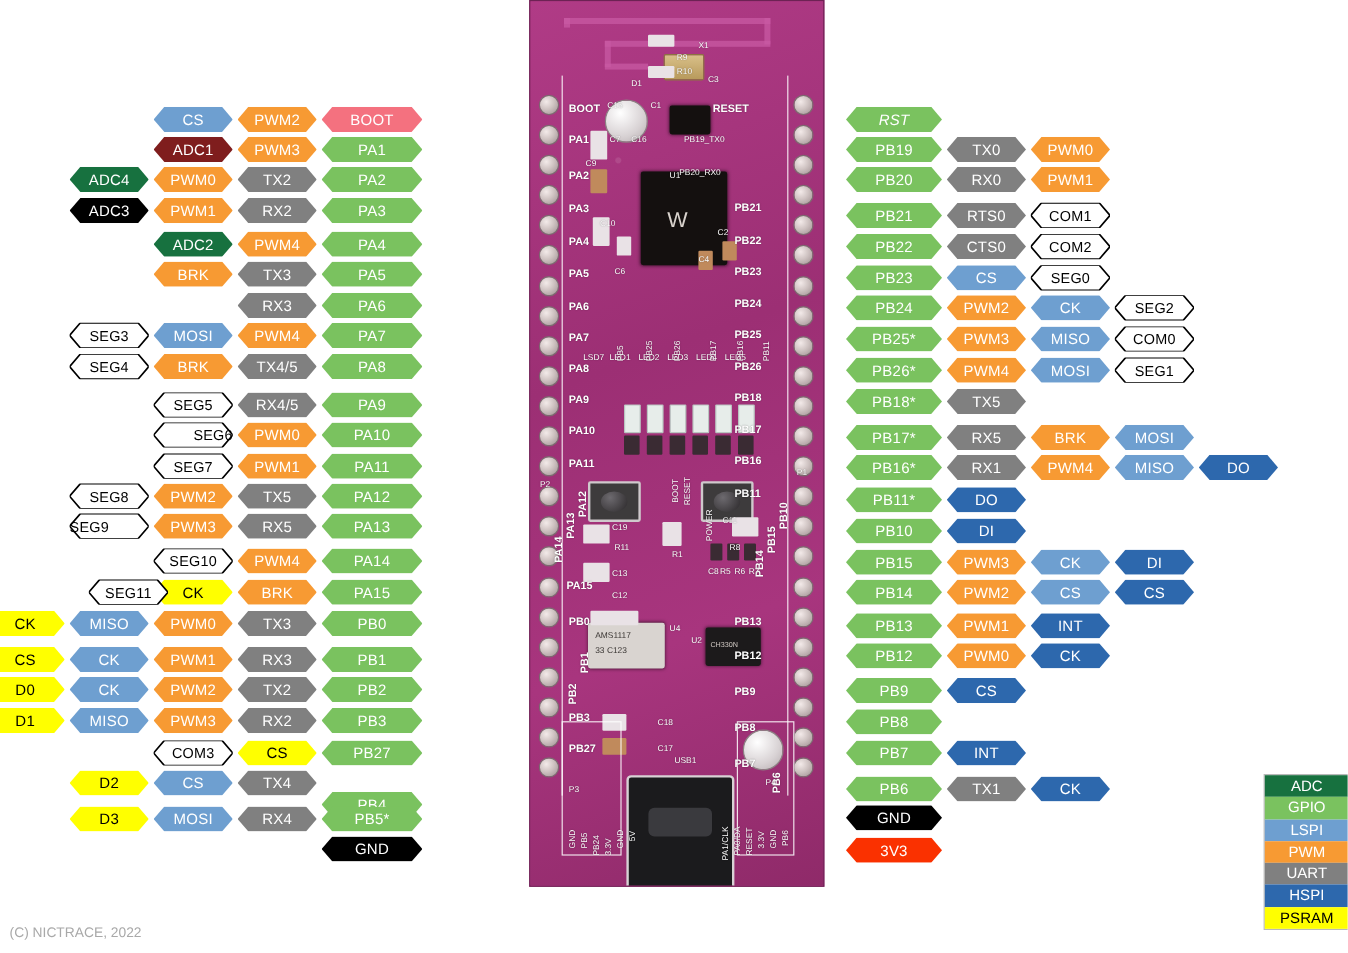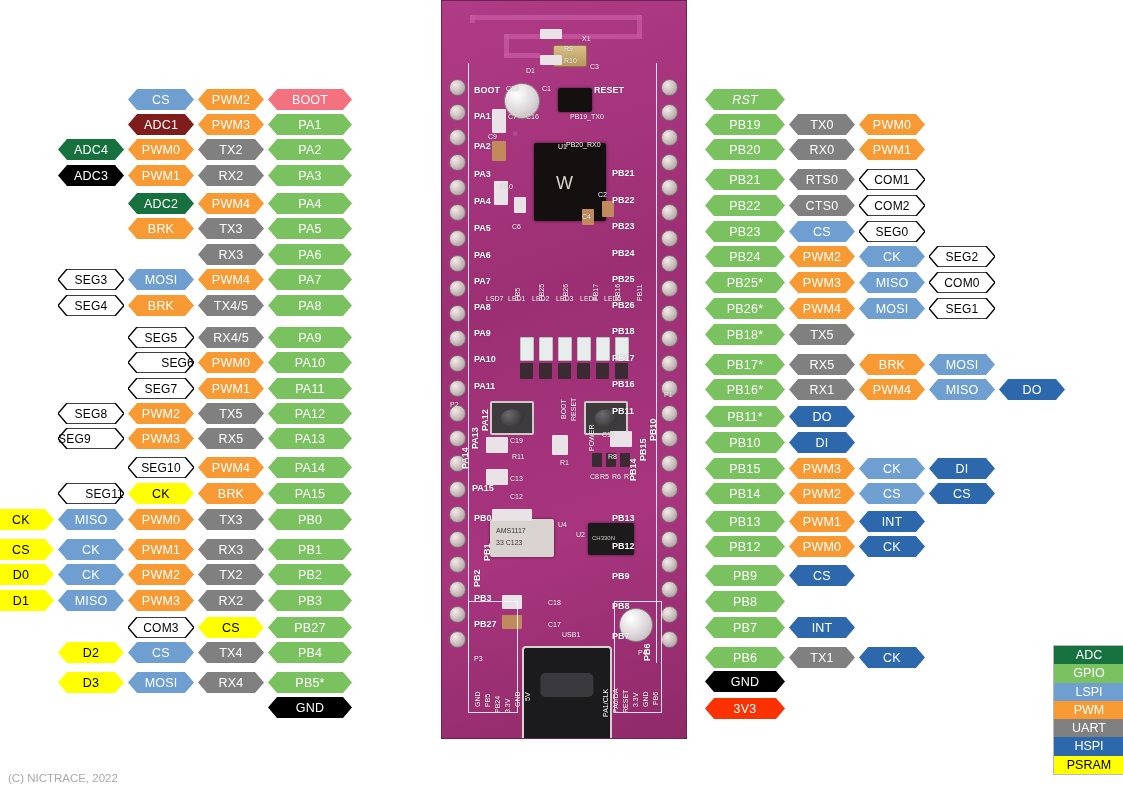--- a/index.html
+++ b/index.html
@@ -530,21 +530,21 @@
       </div>
       <div class="tag" style="left: 268px; top: 483px; width: 84px; background: rgb(122, 194, 95);">
         <span>PA15</span>
       </div>
       <div class="tag" style="left: 198px; top: 483px; width: 66px; background: rgb(247, 154, 51);">
         <span>BRK</span>
       </div>
       <div class="tag dark-txt" style="left: 128px; top: 483px; width: 66px; background: rgb(255, 255, 0);">
         <span>CK</span>
       </div>
-      <div class="tag outline" style="left: 58px; top: 483px; width: 66px; background: transparent; display: flex; align-items: center; justify-content: flex-end; color: rgb(0, 0, 0);">
+      <div class="tag outline" style="left: 74px; top: 483px; width: 66px; background: transparent; display: flex; align-items: center; justify-content: center; color: rgb(0, 0, 0);">
         <svg class="ohex" viewBox="0 0 66 21" preserveAspectRatio="none">
           <polygon points="0,10.5 9,0 57,0 66,10.5 57,21 9,21" fill="#ffffff" stroke="#000000" stroke-width="1.4"></polygon>
         </svg>
         <span class="otxt">SEG11</span>
       </div>
       <div class="tag" style="left: 268px; top: 509px; width: 84px; background: rgb(122, 194, 95);">
         <span>PB0</span>
       </div>
       <div class="tag" style="left: 198px; top: 509px; width: 66px; background: rgb(128, 128, 128);">
         <span>TX3</span>
@@ -608,21 +608,21 @@
       </div>
       <div class="tag dark-txt" style="left: 198px; top: 617px; width: 66px; background: rgb(255, 255, 0);">
         <span>CS</span>
       </div>
       <div class="tag outline" style="left: 128px; top: 617px; width: 66px; background: transparent; display: flex; align-items: center; justify-content: center; color: rgb(0, 0, 0);">
         <svg class="ohex" viewBox="0 0 66 21" preserveAspectRatio="none">
           <polygon points="0,10.5 9,0 57,0 66,10.5 57,21 9,21" fill="#ffffff" stroke="#000000" stroke-width="1.4"></polygon>
         </svg>
         <span class="otxt">COM3</span>
       </div>
-      <div class="tag" style="left: 268px; top: 642px; width: 84px; background: rgb(122, 194, 95);">
+      <div class="tag" style="left: 268px; top: 660px; width: 84px; background: rgb(122, 194, 95);">
         <span>PB4</span>
       </div>
       <div class="tag" style="left: 198px; top: 642px; width: 66px; background: rgb(128, 128, 128);">
         <span>TX4</span>
       </div>
       <div class="tag" style="left: 128px; top: 642px; width: 66px; background: rgb(110, 159, 208);">
         <span>CS</span>
       </div>
       <div class="tag dark-txt" style="left: 58px; top: 642px; width: 66px; background: rgb(255, 255, 0);">
         <span>D2</span>

